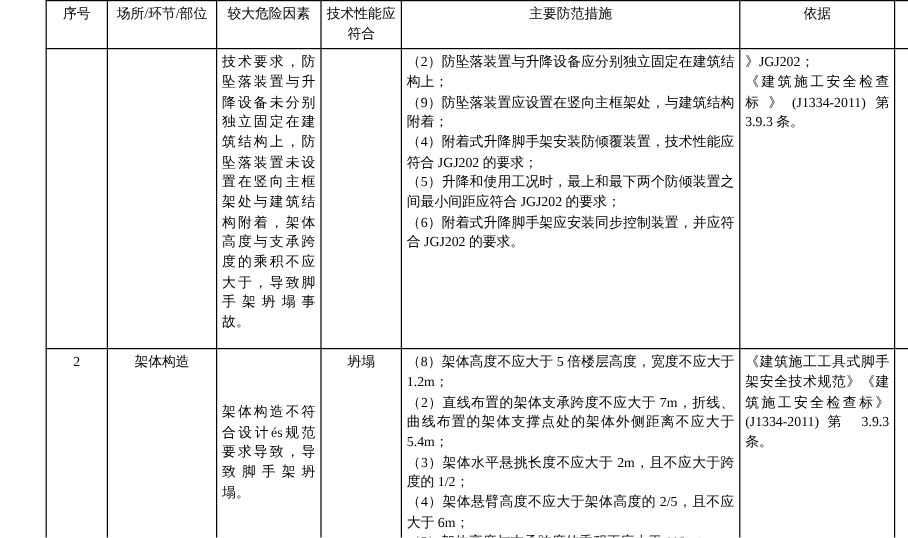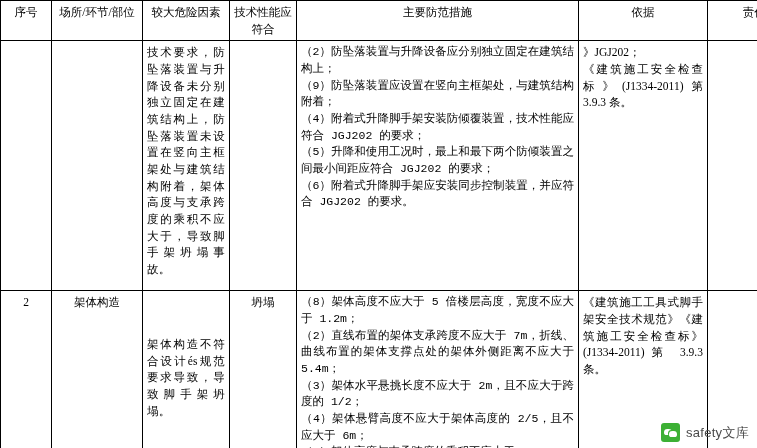--- a/index.html
+++ b/index.html
@@ -13,20 +13,21 @@
     font-family: "Liberation Serif", "DejaVu Serif", serif;
     color: #000000;
     overflow: hidden;
     position: relative;
   }
   .doc {
     width: 757px;
     height: 448px;
     position: relative;
     box-sizing: border-box;
+    padding-left: 38px;
   }
   table.risk-table {
     border-collapse: collapse;
     width: 757px;
     table-layout: fixed;
   }
   table.risk-table th,
   table.risk-table td {
     border: 1px solid #000000;
     vertical-align: top;
@@ -62,21 +63,20 @@
     vertical-align: middle;
   }
   .cell-measures p,
   .cell-basis p,
   .cell-narrow p {
     margin: 0;
   }
   .cell-measures {
     text-align: justify;
     text-justify: inter-ideograph;
-    font-family: Liberation Mono, monospace;
   }
   .cell-basis {
     text-align: justify;
     text-justify: inter-ideograph;
     font-size: 11.5px;
   }
   .row1-place, .row1-acc, .row1-no, .row1-resp {
     text-align: center;
   }
   
@@ -177,18 +177,14 @@
         </td>
         <td class="c-basis cell-basis">
           <p>《建筑施工工具式脚手架安全技术规范》《建筑施工安全检查标》(J1334-2011)第 3.9.3 条。</p>
         </td>
         <td class="c-resp mid-center"></td>
       </tr>
 
     </tbody>
   </table>
 
-  <div class="watermark">
-    <span class="wm-logo"></span>
-    <span class="wm-text">safety文库</span>
-  </div>
 
 </div>
 
 </body></html>

